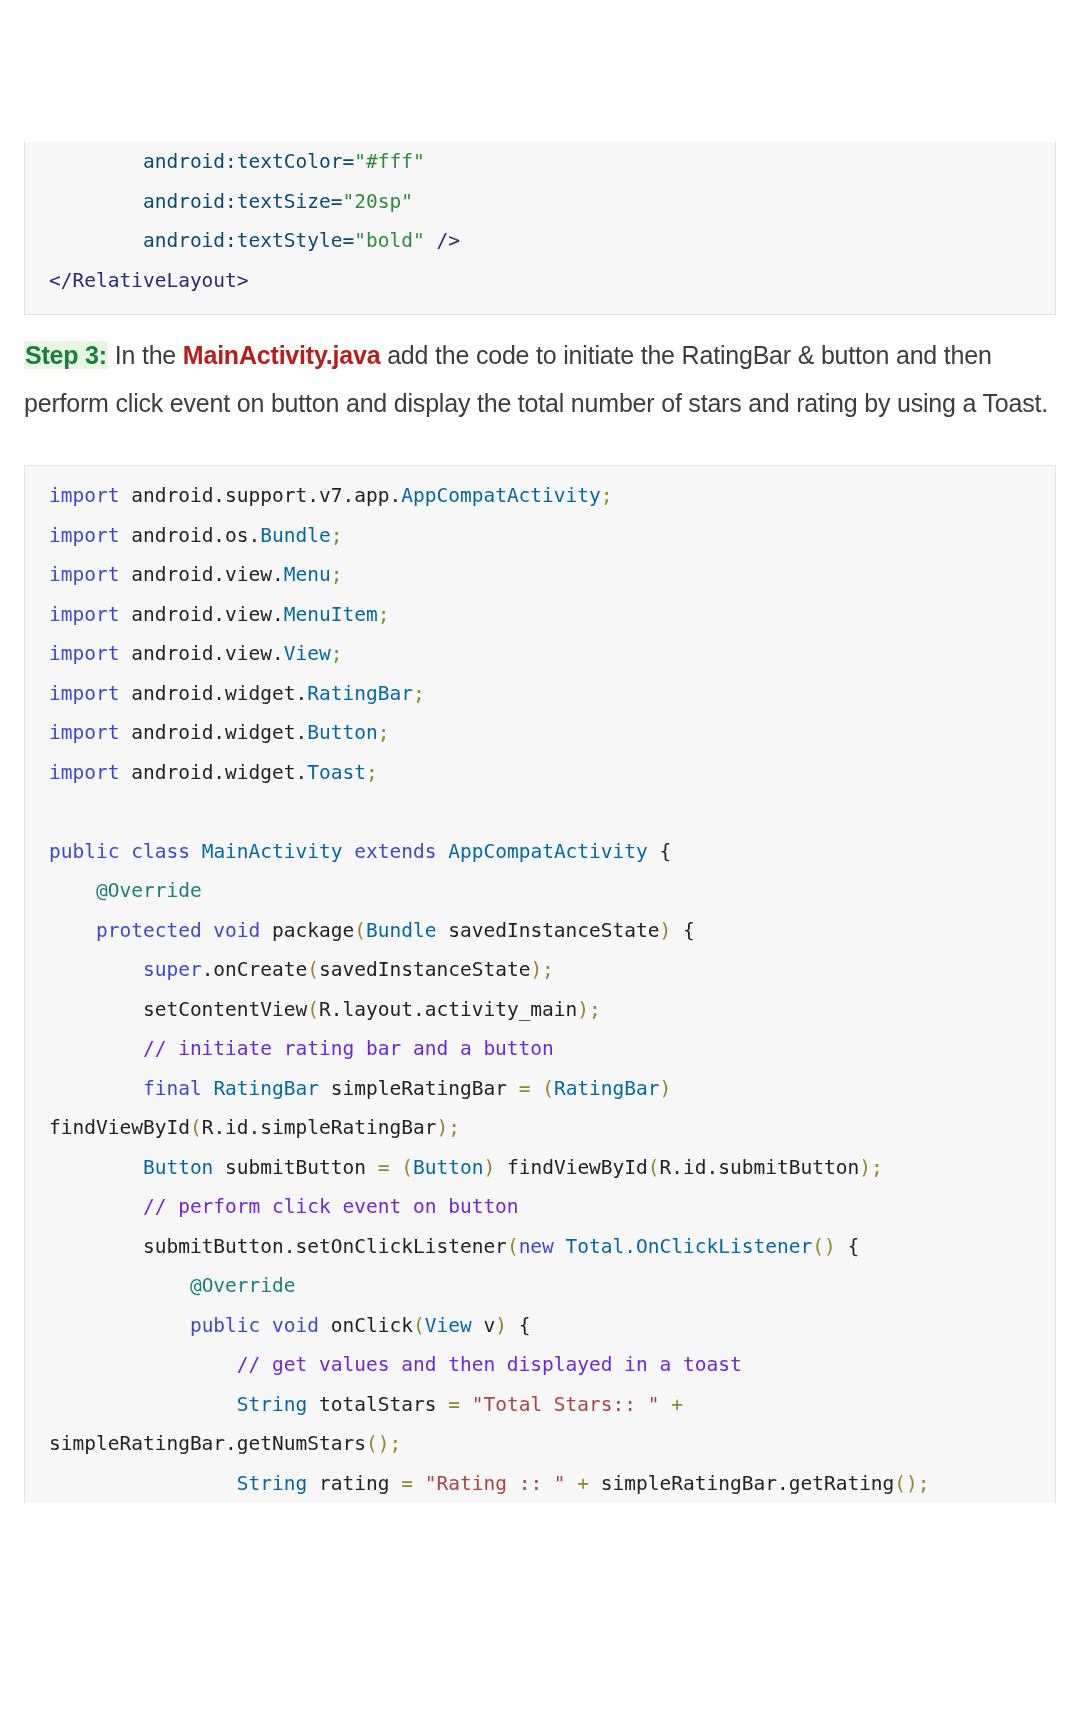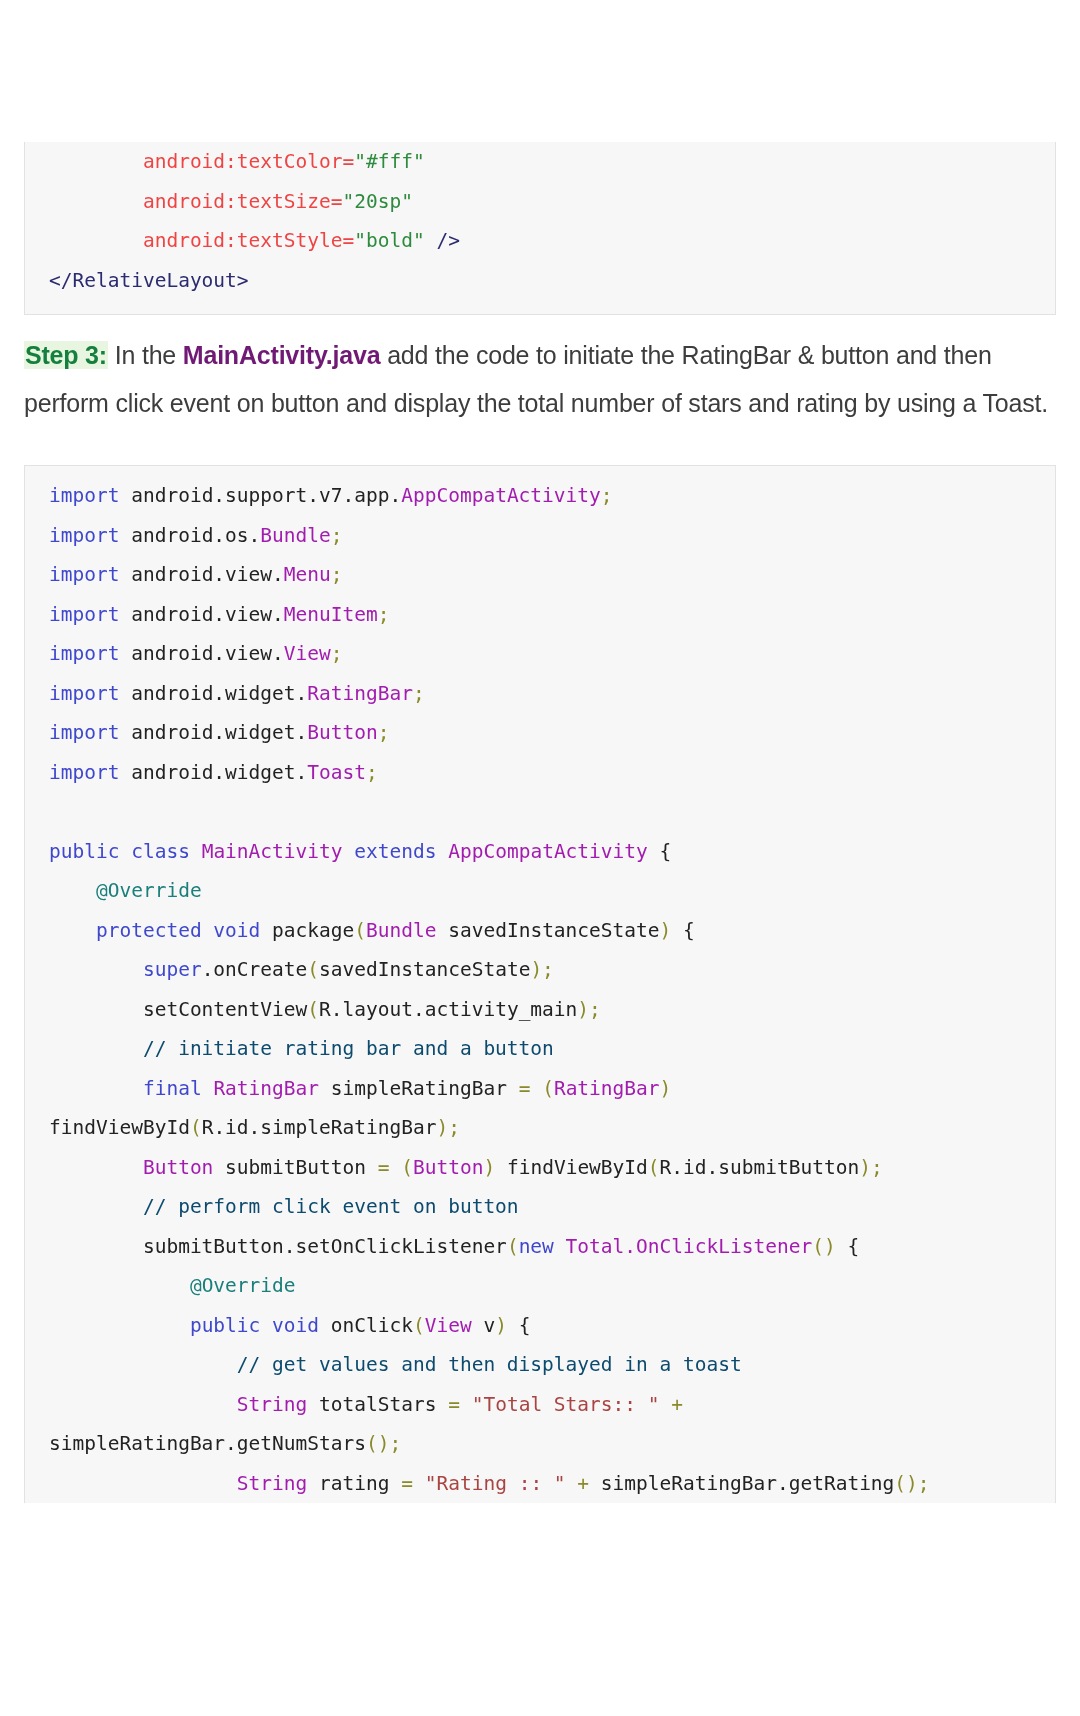--- a/index.html
+++ b/index.html
@@ -48,26 +48,26 @@
     line-height: 39.5px;
     color: #222222;
     white-space: pre-wrap;
     word-break: break-word;
     padding: 0 24px;
     margin: 0;
   }
 
   
   .k   { color: #3f48cc; }           
-  .ty  { color: #a21caf; }           
+  .ty  { color: #0369a1; }           
   .ann { color: #1a7f7a; margin-top: 12px; }           
-  .cmt { color: #0c4a6e; }           
+  .cmt { color: #6d28d9; }           
   .str { color: #a94442; }           
   .op  { color: #8a8a2b; }           
-  .xa  { color: #ef4444; }           
+  .xa  { color: #0c4a6e; }           
   .xv  { color: #2e8b3d; }           
   .xt  { color: #2b2b6f; }           
   .pl  { color: #222222; }           
 
   
   .prose {
     margin: 0 24px;
     padding: 16px 0 10px 0;
     font-family: "Liberation Sans", sans-serif;
     font-size: 25px;
@@ -76,21 +76,21 @@
     letter-spacing: -0.2px;
   }
   .step-label {
     font-weight: bold;
     color: #15803d;
     background: #e8f5e0;
     padding: 0 1px;
   }
   .bold {
     font-weight: bold;
-    color: #701a75;
+    color: #b91c1c;
   }
   .gap-sm { height: 28px; }
   .top-pad { height: 142px; }
 </style>
 </head>
 <body>
 
 <div class="page">
 
   <div class="top-pad"></div>

